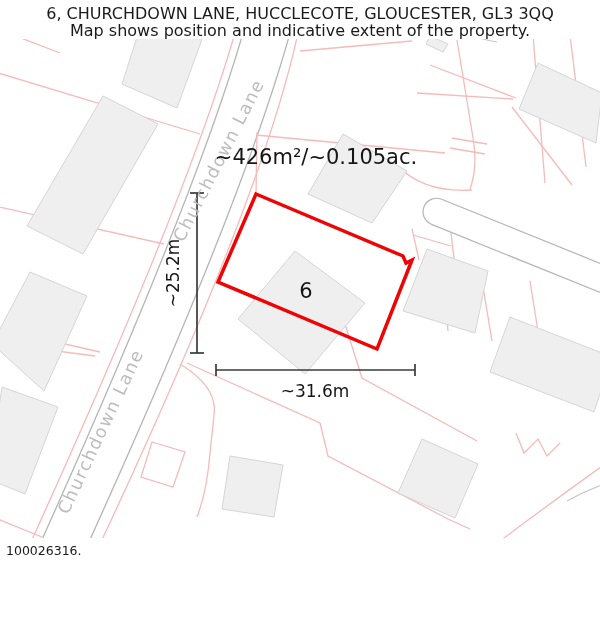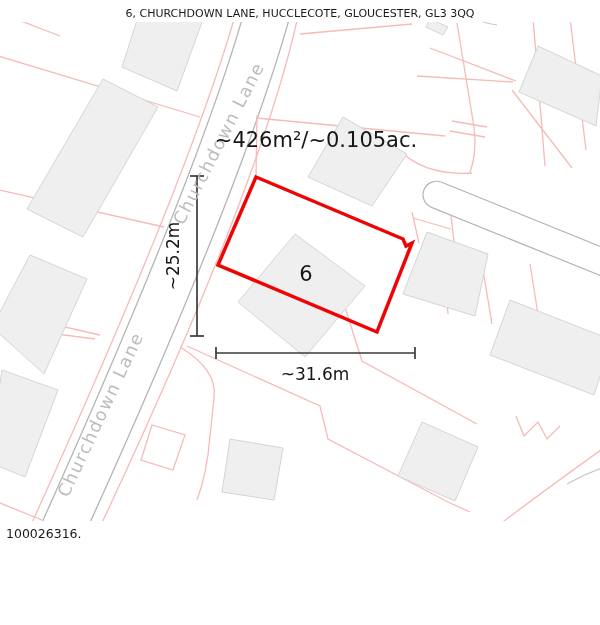--- a/index.html
+++ b/index.html
@@ -1,21 +1,21 @@
 <!DOCTYPE html>
 <html><head>
 <meta charset="utf-8">
 <style>
   html,body { margin:0; padding:0; }
   body {
     width:600px; height:625px; background:#ffffff;
     font-family:"DejaVu Sans","Liberation Sans",sans-serif;
     color:#1a1a1a; overflow:hidden;
   }
-  header { text-align:center; padding-top:5px; font-size:11px; line-height:17px; }
+  header { text-align:center; padding-top:5px; font-size:16px; line-height:17px; }
   .map-wrap { position:relative; width:600px; height:499px; overflow:hidden; }
   svg { display:block; }
   footer { font-size:12.5px; line-height:17.6px; padding:4px 6px 0 6px; }
 
   
   .pink   { stroke:#f5bbb8; stroke-width:1.3; fill:none; }
   .pinkb  { stroke:#f5bbb8; stroke-width:1.3; fill:#ffffff; }
   .bld    { fill:#f0efef; stroke:#d6d4d4; stroke-width:1; }
   .road-f { fill:#ffffff; }
   .road-e { stroke:#b5b5b5; stroke-width:1.3; fill:none; }
@@ -28,20 +28,21 @@
   .meas-lbl { font-size:17px; }
   .street   { fill:#bcbcbc; font-size:17.5px; letter-spacing:1.5px; }
 </style>
 </head>
 <body>
 
 <div>
 
   <header>
     <div>6, CHURCHDOWN LANE, HUCCLECOTE, GLOUCESTER, GL3 3QQ</div>
+    <div>Map shows position and indicative extent of the property.</div>
   </header>
 
   <div class="map-wrap">
     <svg width="600" height="499" viewBox="0 0 600 499">
 
       <g>
         <path class="road-f" d="M243,-6 Q195,160 40,505 L88,505 Q243,163 290,-6 Z"></path>
         <path class="road-e" d="M243,-6 Q195,160 40,505"></path>
         <path class="road-e" d="M290,-6 Q243,163 88,505"></path>
       </g>

